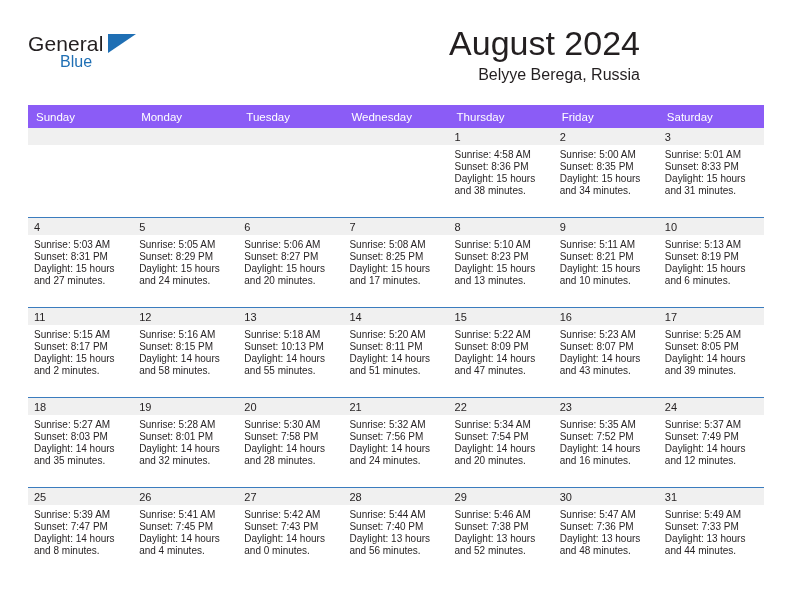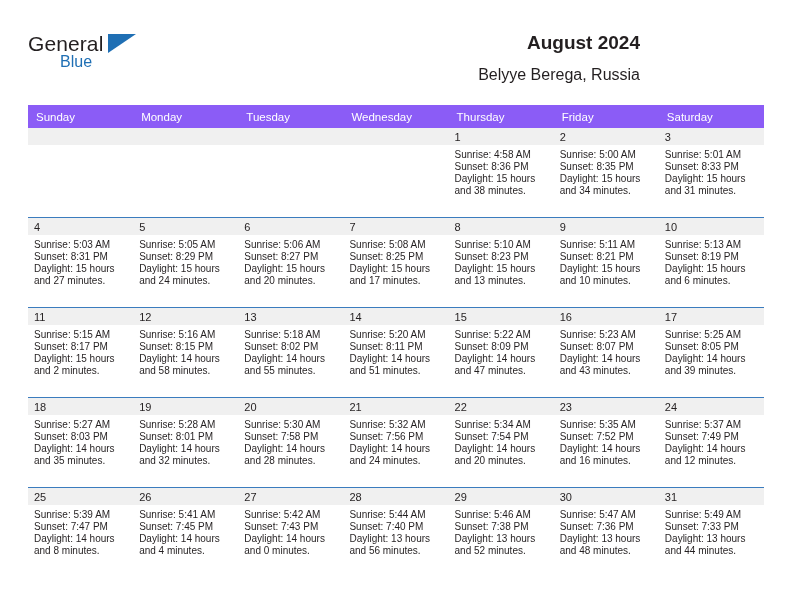--- a/index.html
+++ b/index.html
@@ -63,22 +63,22 @@
     border-left: 28px solid #1f6fb4;
     border-bottom: 19px solid transparent;
   }
   .title-block {
     position: absolute;
     right: 0;
     top: 0;
     text-align: right;
   }
   .cal-title {
-    font-size: 19px;
-    font-weight: bold;
+    font-size: 34px;
+    font-weight: normal;
     color: #231f20;
     line-height: 34px;
     white-space: nowrap;
   }
   .cal-subtitle {
     font-size: 16px;
     color: #231f20;
     line-height: 22px;
     margin-top: 4px;
     white-space: nowrap;
@@ -324,21 +324,21 @@
                 <div>Sunrise: 5:16 AM</div>
                 <div>Sunset: 8:15 PM</div>
                 <div>Daylight: 14 hours</div>
                 <div>and 58 minutes.</div>
               </div>
             </td>
             <td>
               <div class="daynum-band">13</div>
               <div class="cell-body">
                 <div>Sunrise: 5:18 AM</div>
-                <div>Sunset: 8:02 PM</div>
+                <div>Sunset: 10:13 PM</div>
                 <div>Daylight: 14 hours</div>
                 <div>and 55 minutes.</div>
               </div>
             </td>
             <td>
               <div class="daynum-band">14</div>
               <div class="cell-body">
                 <div>Sunrise: 5:20 AM</div>
                 <div>Sunset: 8:11 PM</div>
                 <div>Daylight: 14 hours</div>

